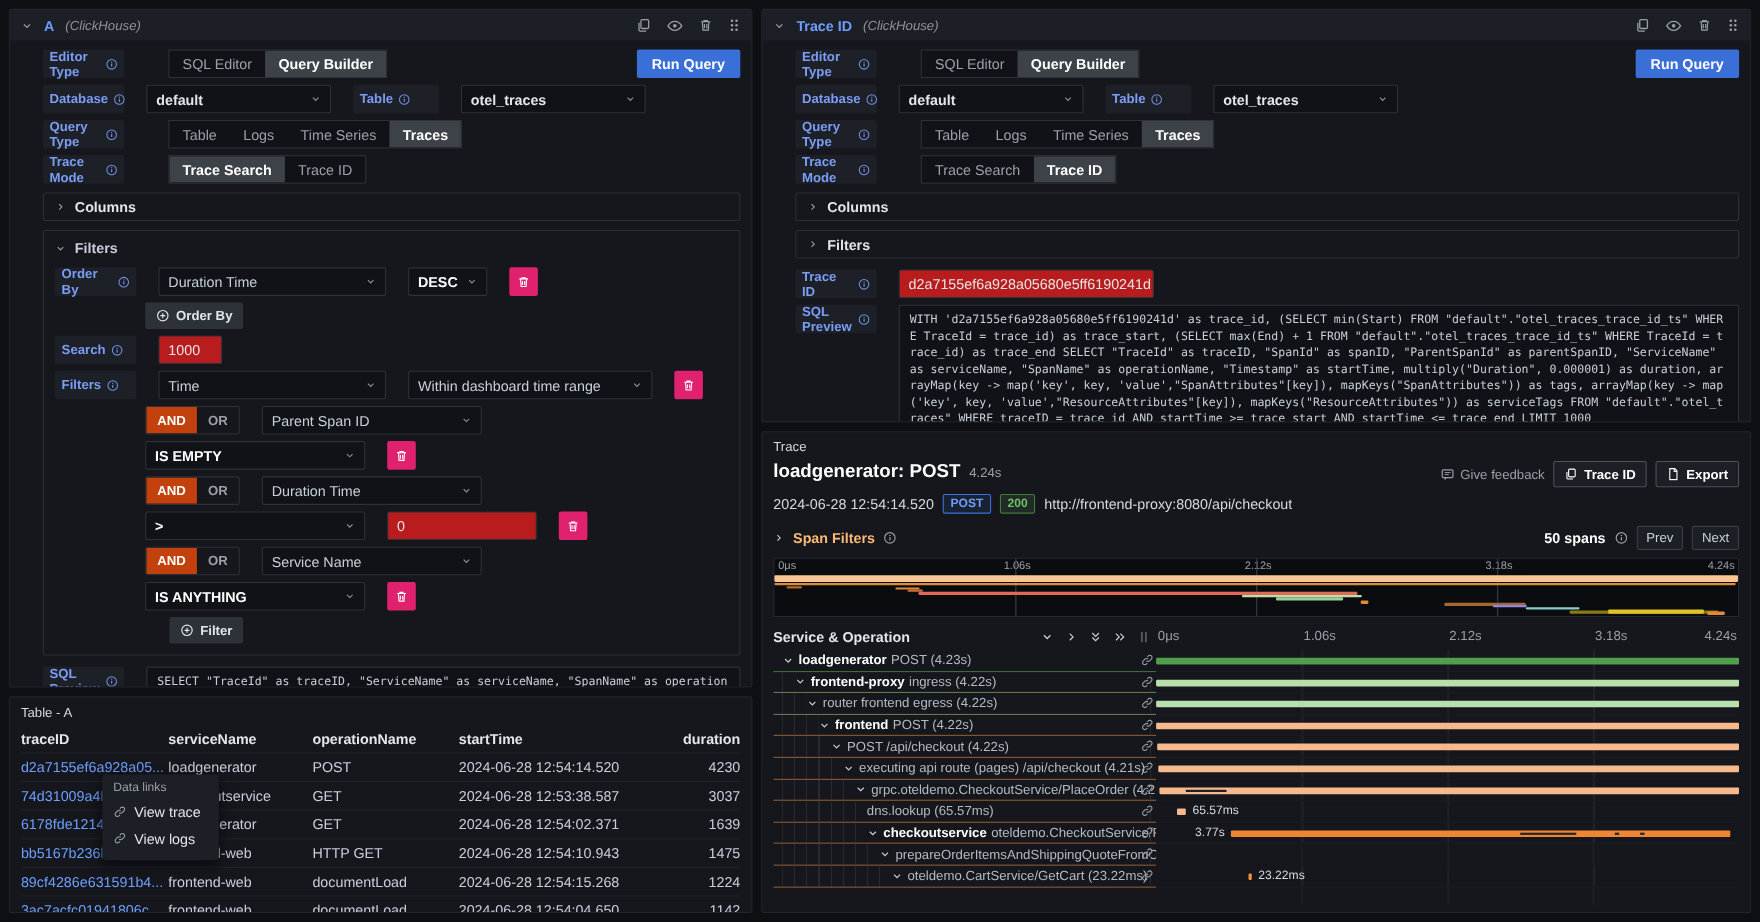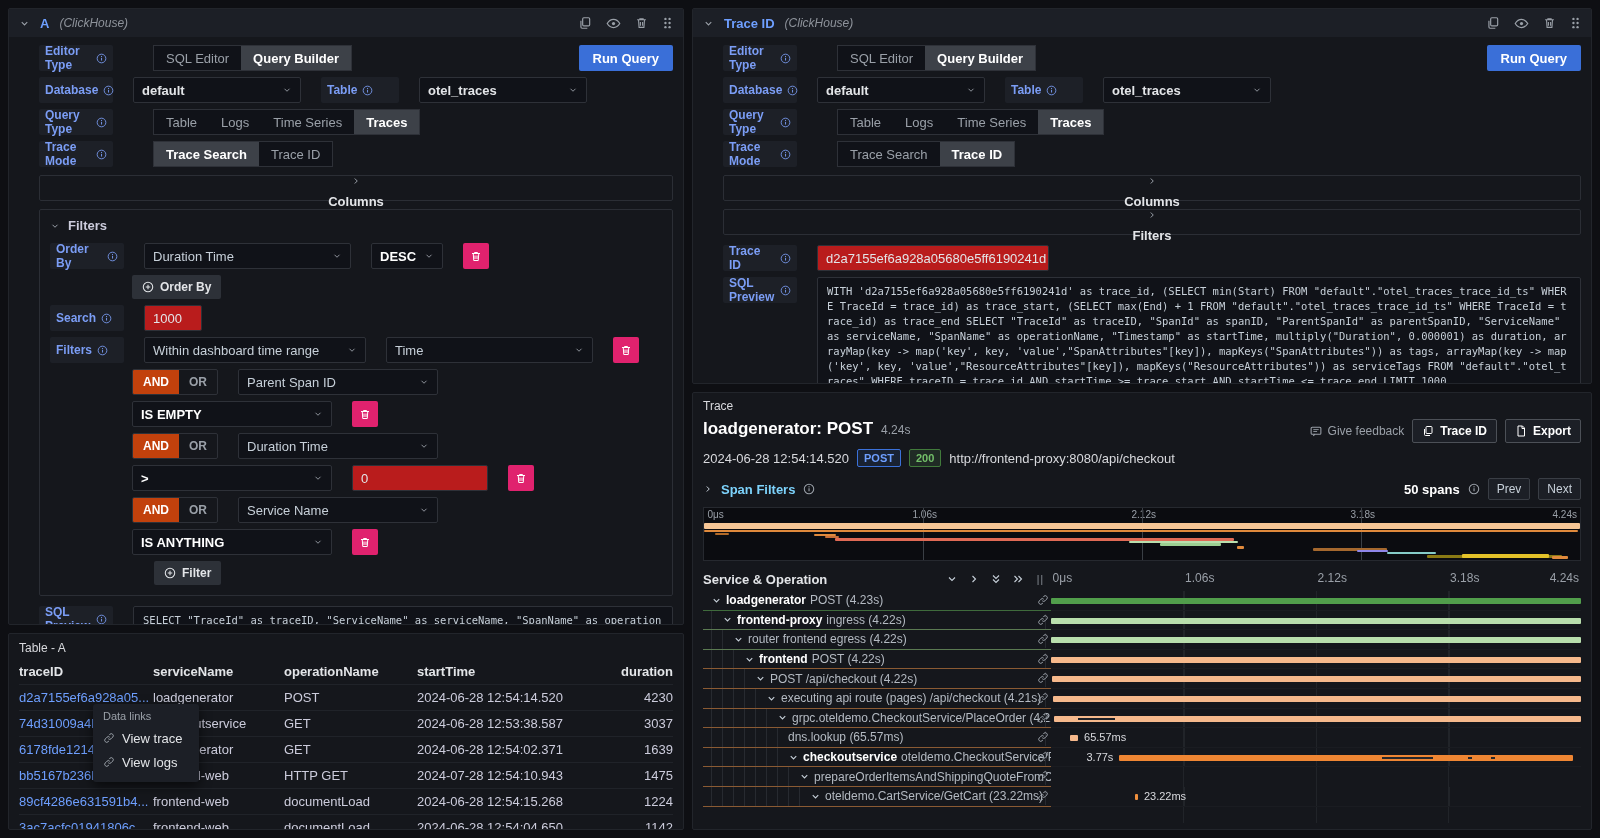--- a/index.html
+++ b/index.html
@@ -28,21 +28,21 @@
   .seg .opt { padding:0 12px; display:flex; align-items:center; color:#9aa0a8; font-size:13px; cursor:pointer; white-space:nowrap; }
   .seg .opt.sel { background:#3d4148; color:#ffffff; font-weight:bold; }
   .select { height:26px; background:#101218; border:1px solid #2e3138; border-radius:2px; display:flex;
     align-items:center; padding:0 8px; color:#c7d0d9; font-size:13px; justify-content:space-between; gap:8px; white-space:nowrap; }
   .select .car { color:#8e939b; display:flex; }
   .tinput { height:26px; background:#b91c1c; border:1px solid #2e3138; border-radius:2px; display:flex;
     align-items:center; padding:0 8px; color:#e3e5e8; font-size:13px; white-space:nowrap; overflow:hidden; }
   .btn-run { margin-left:auto; height:26px; background:#3a6fd8; color:#fff; font-weight:bold; font-size:13px;
     border:none; border-radius:2px; padding:0 14px; cursor:pointer; }
   .sect { border:1px solid #2b2e35; border-radius:2px; height:26px; display:flex; align-items:center; gap:8px;
-    padding:0 10px; margin:8px 0 0 0; color:#e3e5e8; font-weight:bold; font-size:13px;flex-direction:column; }
+    padding:0 10px; margin:8px 0 0 0; color:#e3e5e8; font-weight:bold; font-size:13px; }
   .sect .chev { color:#9aa0a8; display:flex; }
   .filters-box { border:1px solid #2b2e35; border-radius:2px; margin-top:8px; padding:8px 10px 10px 10px; }
   .filters-box .title-row { display:flex; align-items:center; gap:8px; font-weight:bold; margin-bottom:10px; }
   .cond-indent { margin-left:82px; }
   .btn-del { width:26px; height:26px; background:#e0226e; border:none; border-radius:2px; display:flex;
     align-items:center; justify-content:center; cursor:pointer; flex:none; }
   .btn-gray { height:24px; background:#2d3138; border:none; border-radius:2px; color:#e3e5e8; font-size:12px;
     font-weight:bold; display:inline-flex; align-items:center; gap:6px; padding:0 10px; cursor:pointer; }
   .andor { display:flex; border:1px solid #2e3138; border-radius:2px; height:26px; overflow:hidden; flex:none; }
   .andor .opt { padding:0 10px; display:flex; align-items:center; color:#9aa0a8; font-size:12px; font-weight:bold; }
@@ -76,21 +76,21 @@
   .tp-dur { font-size:12px; color:#9aa0a8; }
   .tp-head .spacer { flex:1; }
   .link-muted { color:#9aa0a8; font-size:12px; display:flex; align-items:center; gap:5px; cursor:pointer; align-self:center; }
   .btn-outline { height:24px; border:1px solid #4c5057; background:#1c1f26; border-radius:2px; color:#fff;
     font-size:12px; font-weight:bold; display:inline-flex; align-items:center; gap:6px; padding:0 9px; cursor:pointer; align-self:center; }
   .tp-meta { display:flex; align-items:center; gap:8px; margin-top:6px; font-size:13px; color:#d8d9dd; }
   .badge { font-size:11px; font-weight:bold; border-radius:2px; padding:2px 6px; }
   .badge.method { color:#6e9fff; border:1px solid #3b71d9; background:rgba(59,113,217,.12); }
   .badge.status { color:#73bf69; border:1px solid #417a3b; background:rgba(115,191,105,.12); }
   .sf-row { display:flex; align-items:center; gap:8px; margin-top:10px; height:24px; }
-  .sf-row .lbl { font-weight:bold; color:#7dd3fc; }
+  .sf-row .lbl { font-weight:bold; color:#fdba74; }
   .sf-row .spacer { flex:1; }
   .sf-count { font-weight:bold; color:#fff; }
   .btn-mini { height:22px; border:1px solid #3a3e45; background:#1c1f26; border-radius:2px; color:#c7d0d9;
     font-size:12px; padding:0 8px; cursor:pointer; }
   .minimap { margin-top:6px; height:54px; background:#0b0c10; border:1px solid #26292f; position:relative; flex:none; }
   .mm-lbl { position:absolute; top:1px; font-size:10px; color:#9aa0a8; }
   .mm-grid { position:absolute; top:0; bottom:0; width:1px; background:#3a3f45; }
   .mm-seg { position:absolute; border-radius:1px; }
 
   .spans-wrap { margin-top:6px; flex:1; min-height:0; display:flex; flex-direction:column; }
@@ -343,30 +343,30 @@
             <span class="f-label">
               <span>Filters</span>
               <span class="i-ico">
                   <svg width="11" height="11" viewBox="0 0 16 16">
                     <circle cx="8" cy="8" r="6.3" fill="none" stroke="currentColor" stroke-width="1.4"></circle>
                     <rect x="7.3" y="7" width="1.5" height="4" fill="currentColor"></rect>
                     <rect x="7.3" y="4.3" width="1.5" height="1.5" fill="currentColor"></rect>
                   </svg>
                 </span>
             </span>
-            <span class="select" style="width:222px">
-              <span>Within dashboard time range</span>
+            <span class="select" style="width:207px">
+              <span>Time</span>
               <span class="car">
                   <svg width="10" height="10" viewBox="0 0 24 24">
                     <path d="M6 9l6 6 6-6" fill="none" stroke="currentColor" stroke-width="2.4"></path>
                   </svg>
                 </span>
             </span>
-            <span class="select" style="width:207px">
-              <span>Time</span>
+            <span class="select" style="width:222px">
+              <span>Within dashboard time range</span>
               <span class="car">
                   <svg width="10" height="10" viewBox="0 0 24 24">
                     <path d="M6 9l6 6 6-6" fill="none" stroke="currentColor" stroke-width="2.4"></path>
                   </svg>
                 </span>
             </span>
             <button class="btn-del">
                 <svg width="12" height="13" viewBox="0 0 24 24">
                   <path d="M4 6h16M9 6V4h6v2M6.5 6l1 14h9l1-14M10 10v7M14 10v7" fill="none" stroke="#fff" stroke-width="2"></path>
                 </svg>
@@ -521,21 +521,21 @@
               <span class="tc-trace">6178fde1214bc...</span>
               <span class="tc-svc">loadgenerator</span>
               <span class="tc-op">GET</span>
               <span class="tc-start">2024-06-28 12:54:02.371</span>
               <span class="tc-dur">1639</span>
             </div>
             <div class="t-row">
               <span class="tc-trace">bb5167b236bfa62d1...</span>
               <span class="tc-svc">frontend-web</span>
               <span class="tc-op">HTTP GET</span>
-              <span class="tc-start">2024-07-28 12:54:10.943</span>
+              <span class="tc-start">2024-06-28 12:54:10.943</span>
               <span class="tc-dur">1475</span>
             </div>
             <div class="t-row">
               <span class="tc-trace">89cf4286e631591b4...</span>
               <span class="tc-svc">frontend-web</span>
               <span class="tc-op">documentLoad</span>
               <span class="tc-start">2024-06-28 12:54:15.268</span>
               <span class="tc-dur">1224</span>
             </div>
             <div class="t-row">

